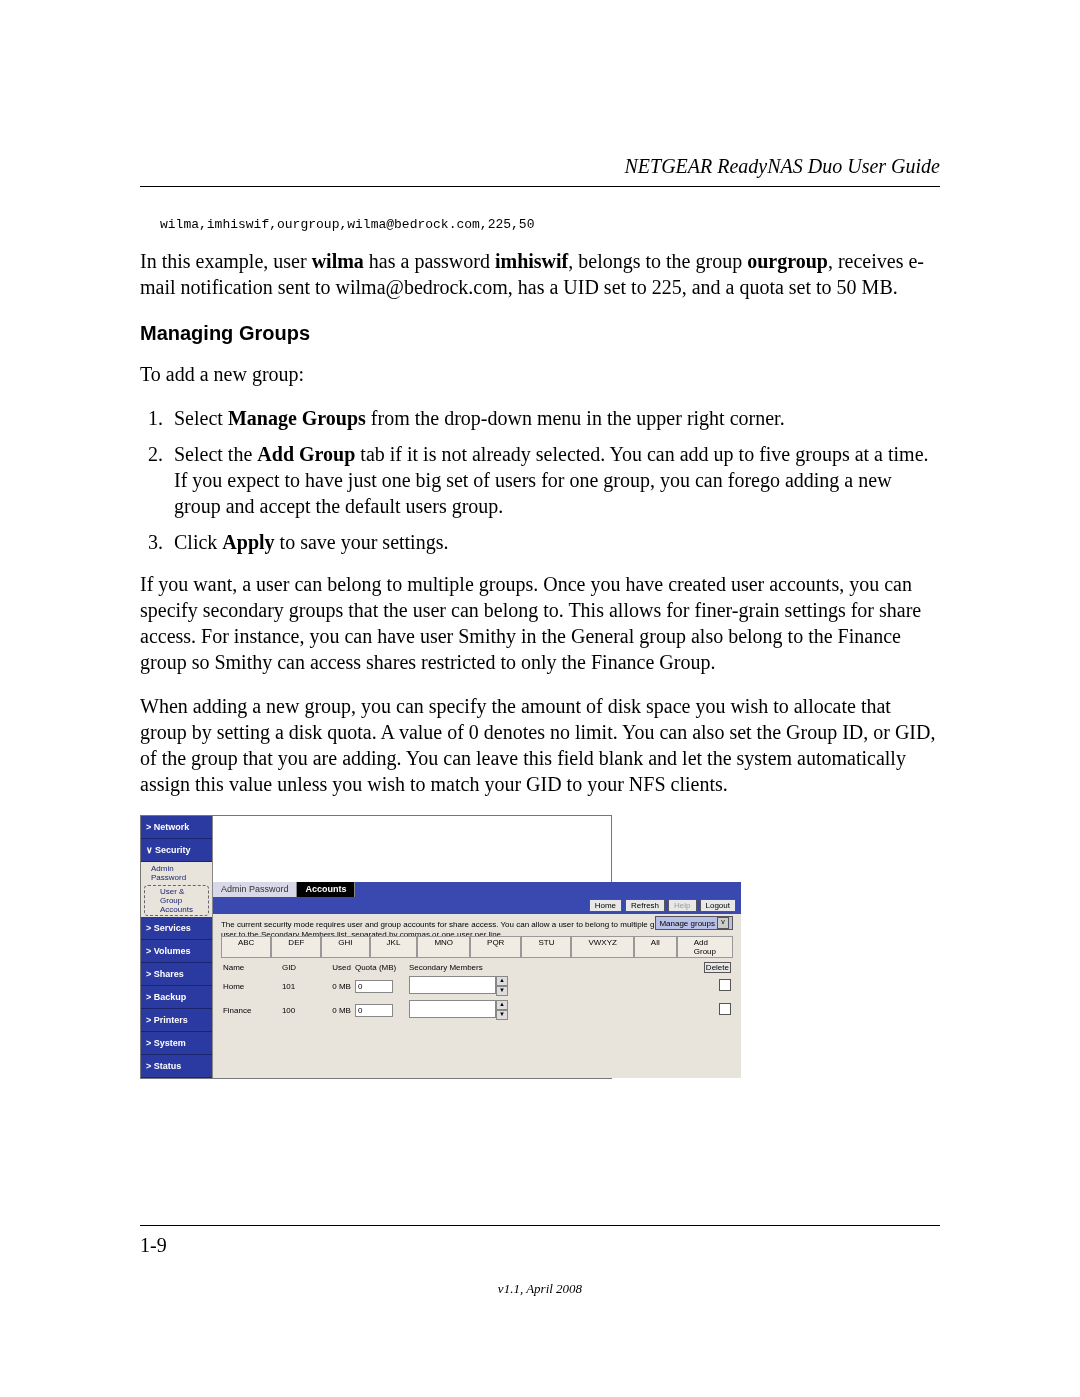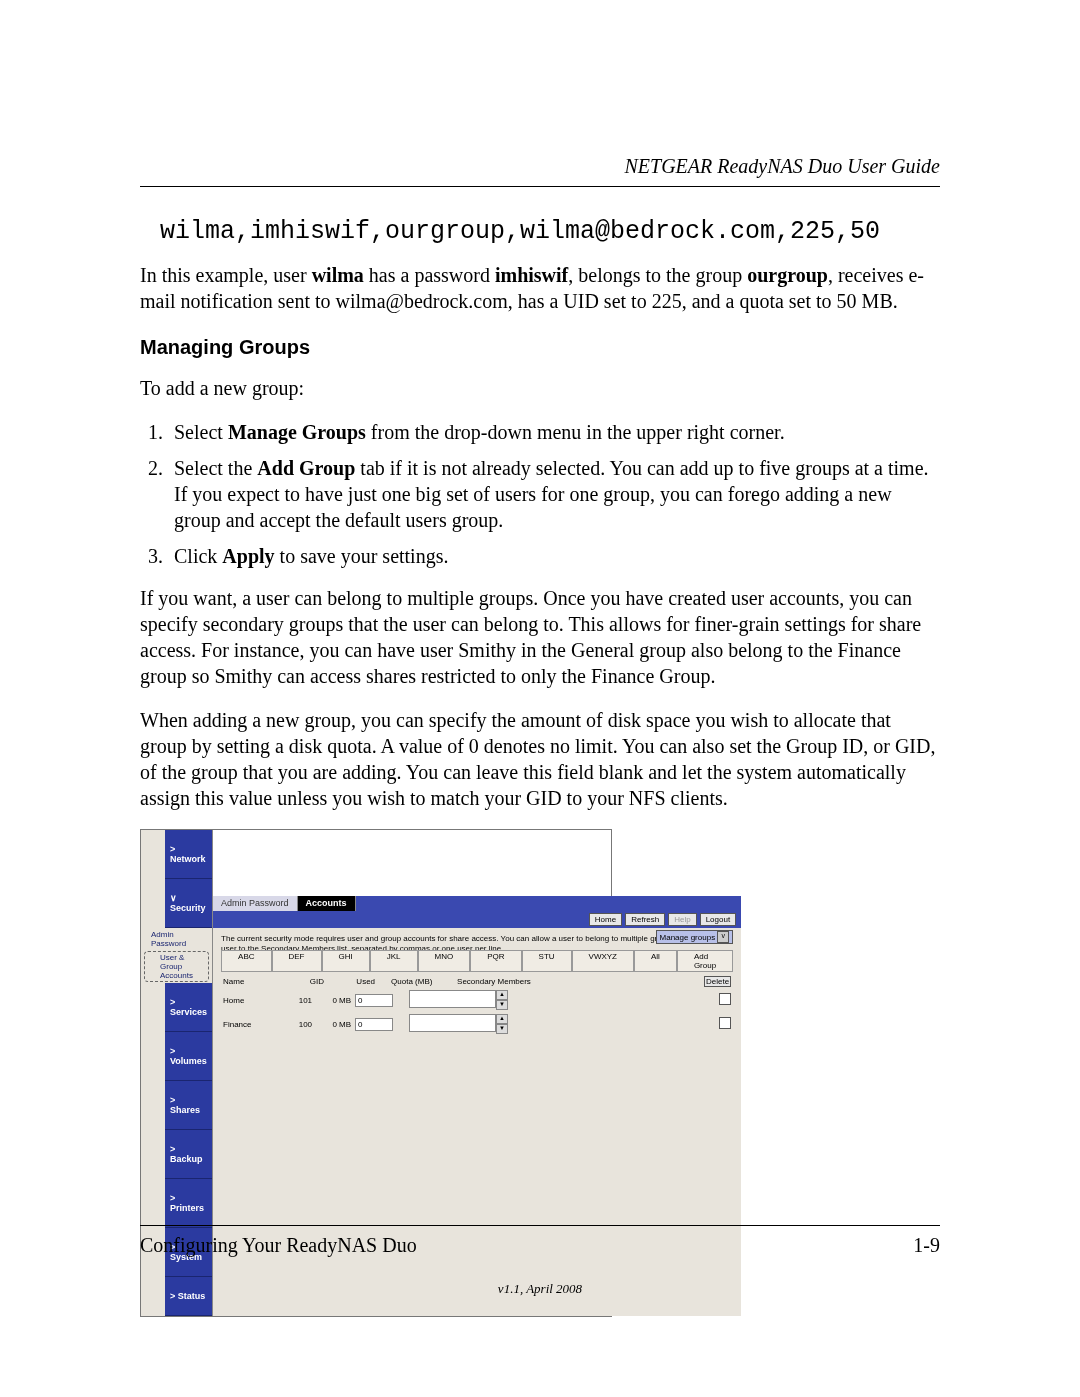--- a/index.html
+++ b/index.html
@@ -22,21 +22,21 @@
   font-size: 20px;
   margin-bottom: 8px;
 }
 .hr-top {
   border: none;
   border-top: 1.5px solid #000;
   margin: 0 0 30px 0;
 }
 .code-line {
   font-family: "Courier New", monospace;
-  font-size: 25px;
+  font-size: 13px;
   margin: 0 0 10px 20px;
 }
 .body-text {
   font-size: 20px;
   line-height: 1.3;
   margin: 16px 0 18px 0;
 }
 .section-heading {
   font-family: Arial, Helvetica, sans-serif;
   font-weight: bold;
@@ -74,25 +74,24 @@
   background: #fff;
 }
 .scr-left {
   width: 85px;
   background: #e8e4dc;
   border-right: 1px solid #888;
 }
 .nav-item {
   background: #2b3aa0;
   color: #fff;
-  padding: 14px 5px;
+  padding: 6px 5px;
   border-bottom: 1px solid #1a2570;
   font-weight: bold;
   font-size: 9px;
-  margin-left: 24px;
 }
 .nav-item.expanded {
   background: #2b3aa0;
 }
 .nav-sub {
   background: #e8e4dc;
   color: #1a2570;
   padding: 2px 5px 2px 10px;
   font-size: 8px;
 }
@@ -187,27 +186,27 @@
   border: 1px solid #999;
   border-bottom:none;
   padding: 1px 16px;
   background: #f0ece4;
 }
 .scr-table {
   font-size: 8px;
 }
 .scr-th {
   display: flex;
-  gap: 12px;
+  gap: 0;
 }
 .scr-th > div, .scr-tr > div {
   padding: 2px 2px;
 }
 .scr-col-name{width:55px;}
-.scr-col-gid{width:30px; text-align:right;}
+.scr-col-gid{width:30px; text-align:left;}
 .scr-col-used{width:35px; text-align:right;}
 .scr-col-quota{width:50px;}
 .scr-col-members{width:110px;}
 .scr-col-delete{flex:1; text-align:right;}
 .scr-tr{display:flex; align-items:center;}
 .scr-input{
   border:1px solid #888;
   background:#fff;
   height:11px;
   width:32px;
@@ -369,18 +368,17 @@
         </div>
       </div>
     </div>
   </div>
 
 
 
   <div class="footer">
     <hr class="hr-bottom">
     <div class="footer-row">
-      <span>Configuring Your ReadyNAS Duo</span>
       <span>1-9</span>
     </div>
     <div class="footer-version">v1.1, April 2008</div>
   </div>
 </div>
 
 </body></html>

